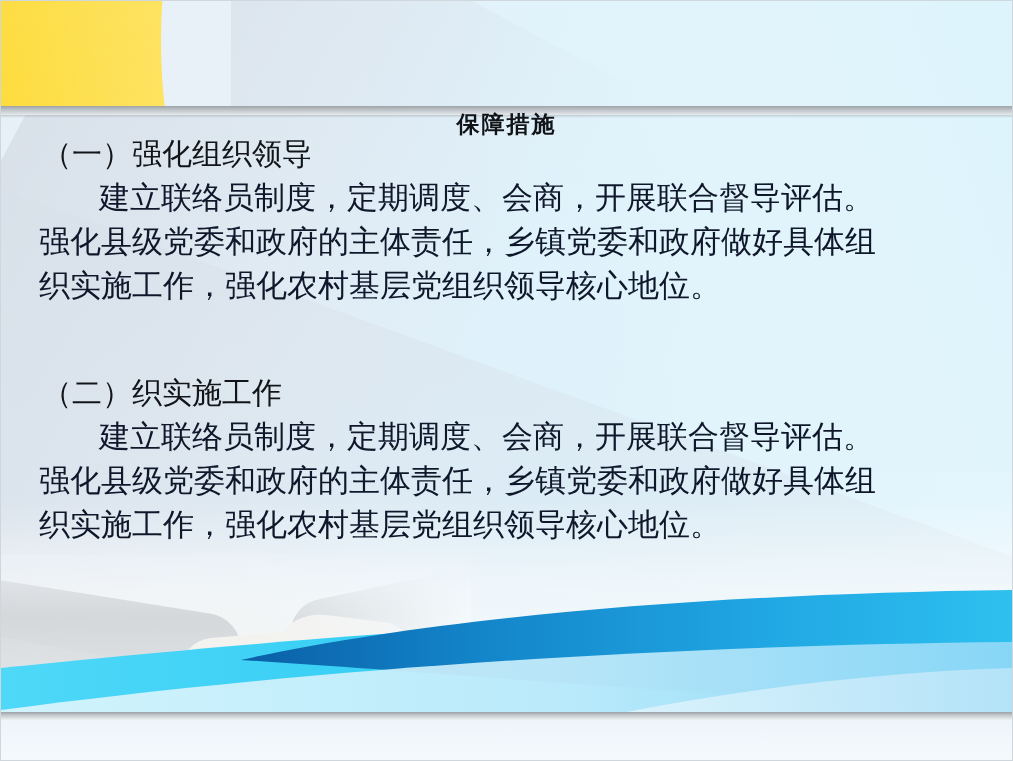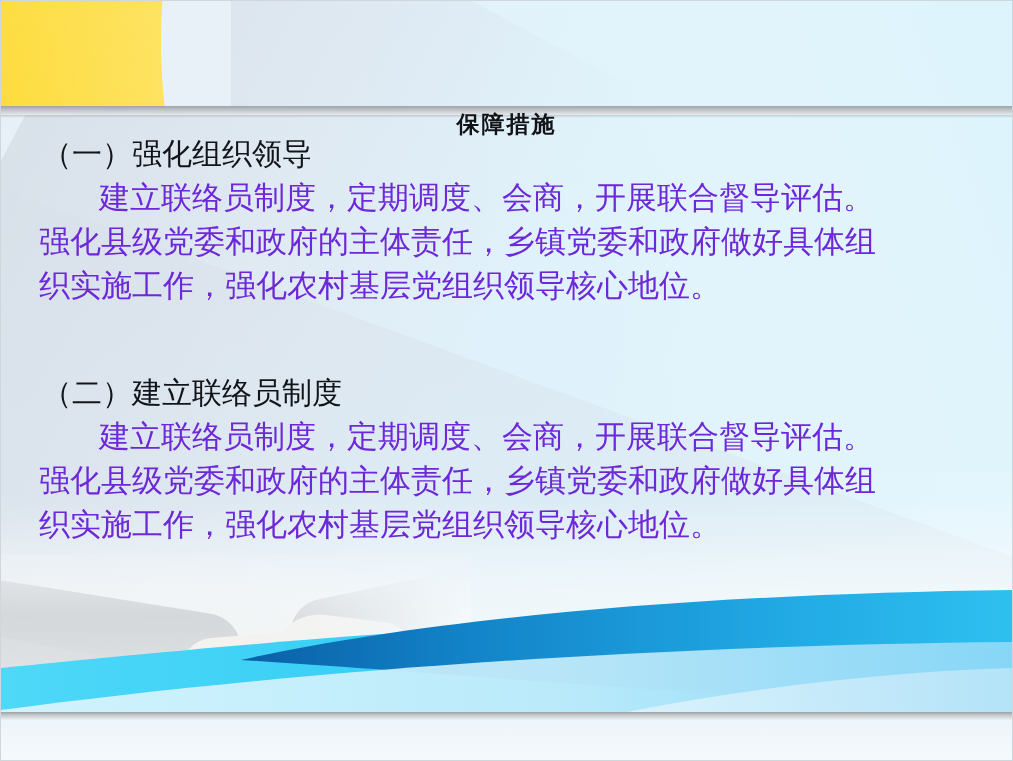--- a/index.html
+++ b/index.html
@@ -105,21 +105,21 @@
   .section{ margin-bottom:0; }
   .sec-heading{
     font-size:30px;
     color:#111418;
     padding-left:41px;
     line-height:1.5;
     white-space:nowrap;
   }
   .sec-body{
     font-size:31px;
-    color:#6d28d9;
+    color:#0f172a;
     line-height:1.42;
     padding-left:38px;
     padding-right:24px;
     text-align:justify;
   }
   .sec-body .ln{ display:block; white-space:nowrap; }
   .sec-body .ln.first{ padding-left:60px; }
   .gap{ height:62px; }
 
   
@@ -226,21 +226,21 @@
       <div class="sec-body">
         <span class="ln first">建立联络员制度，定期调度、会商，开展联合督导评估。</span>
         <span class="ln">强化县级党委和政府的主体责任，乡镇党委和政府做好具体组</span>
         <span class="ln">织实施工作，强化农村基层党组织领导核心地位。</span>
       </div>
     </div>
 
     <div class="gap"></div>
 
     <div class="section">
-      <div class="sec-heading">（二）建立联络员制度</div>
+      <div class="sec-heading">（二）织实施工作</div>
       <div class="sec-body">
         <span class="ln first">建立联络员制度，定期调度、会商，开展联合督导评估。</span>
         <span class="ln">强化县级党委和政府的主体责任，乡镇党委和政府做好具体组</span>
         <span class="ln">织实施工作，强化农村基层党组织领导核心地位。</span>
       </div>
     </div>
 
   </div>
 
   <div class="photo">

